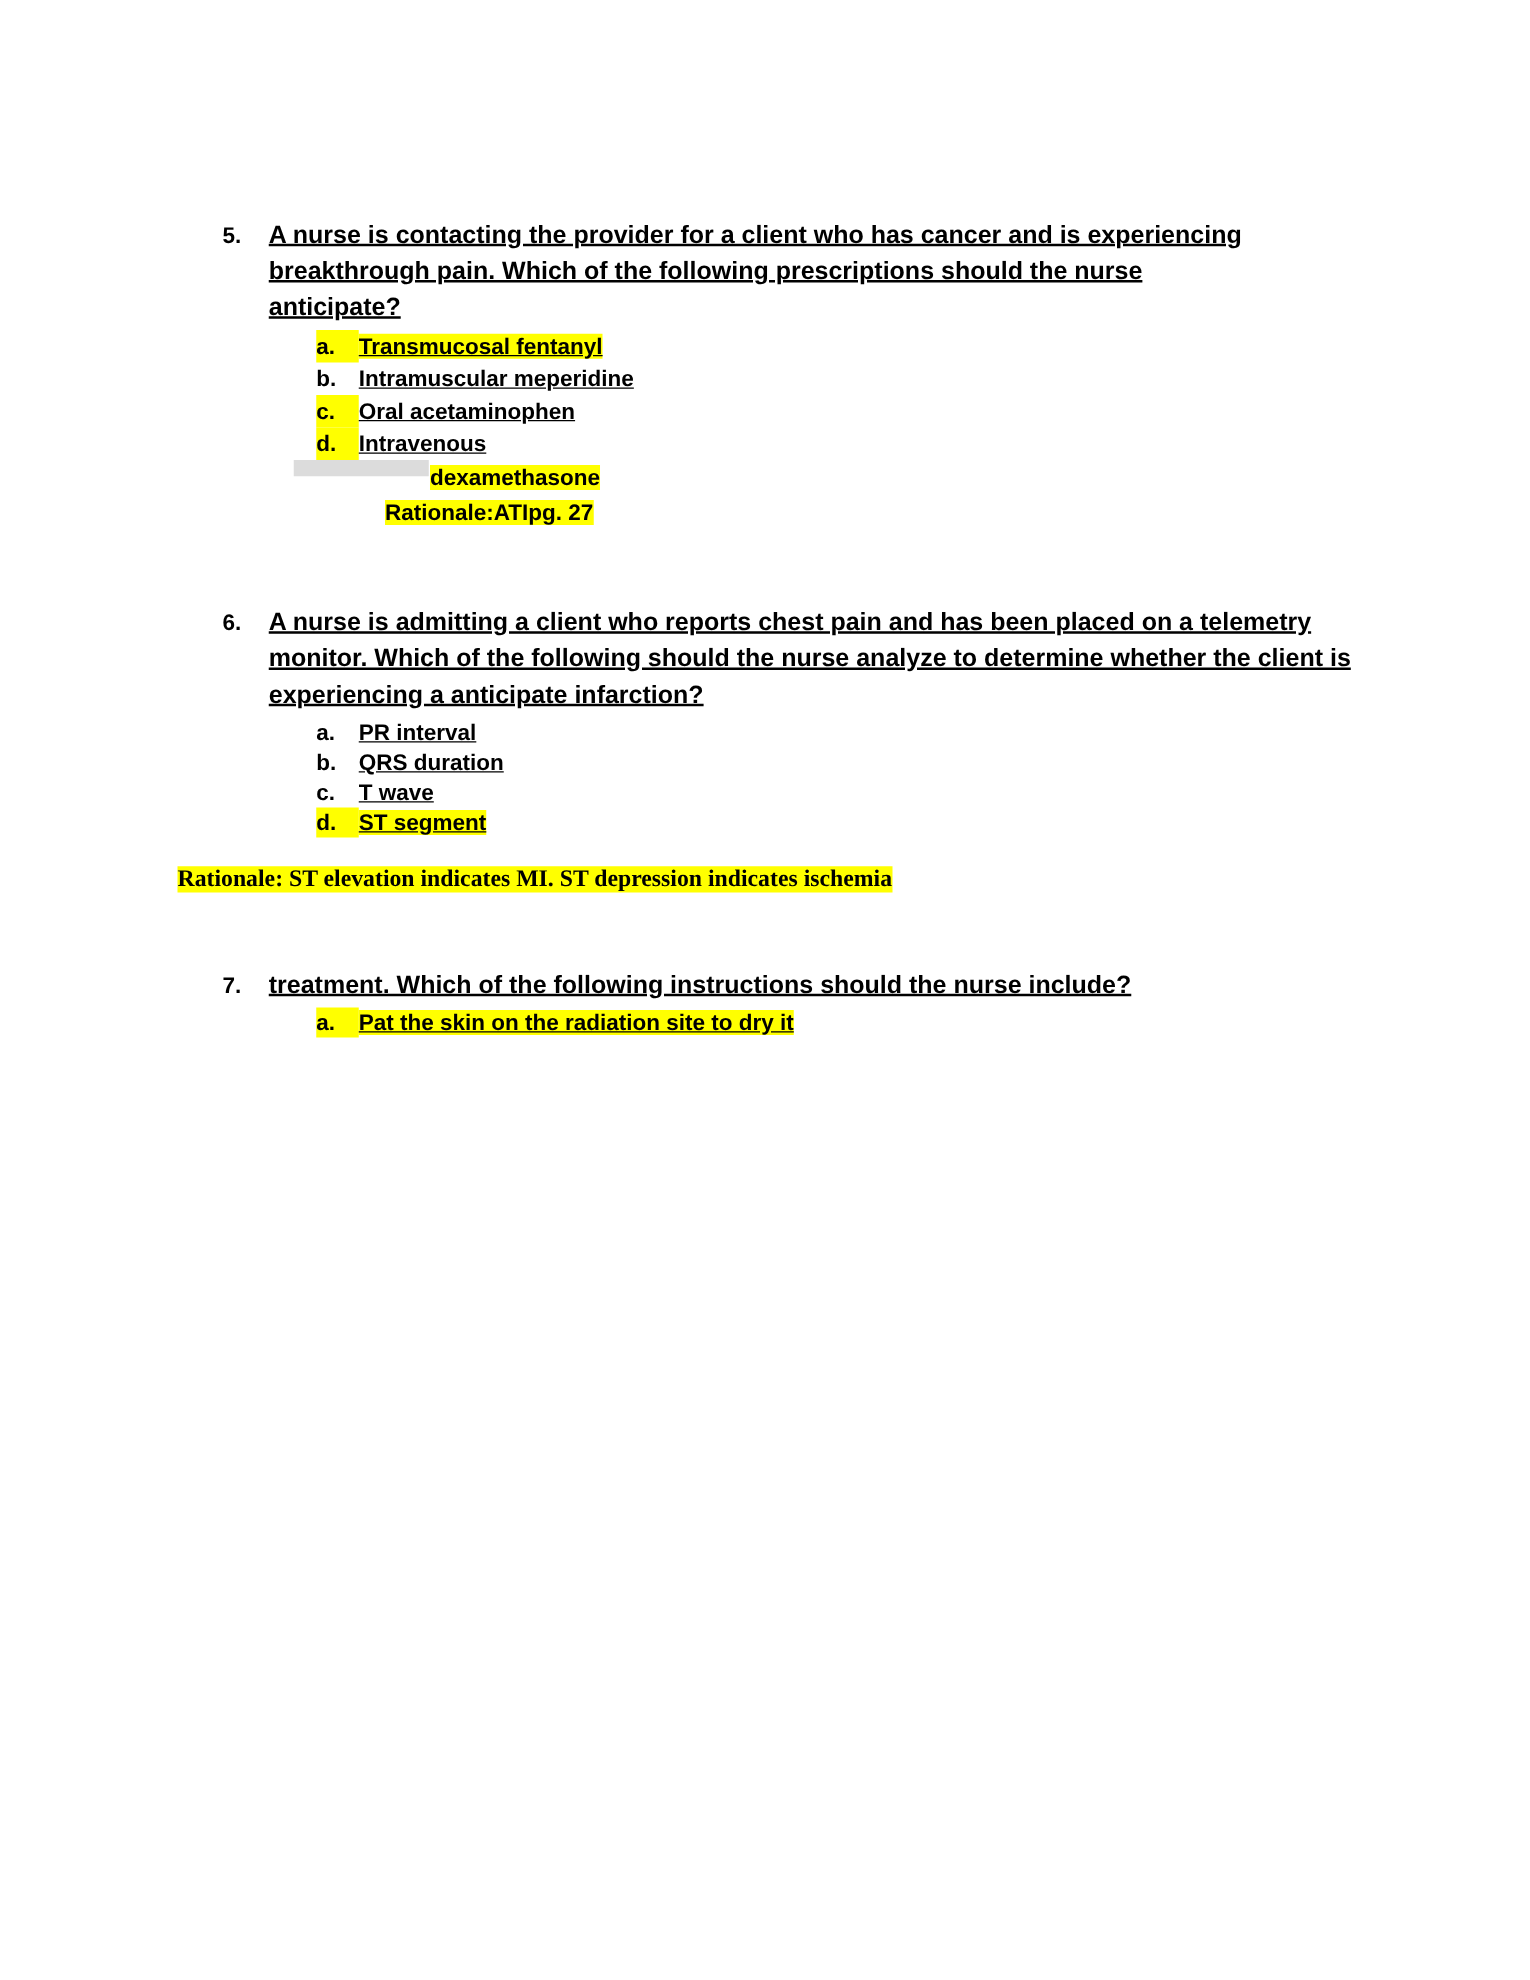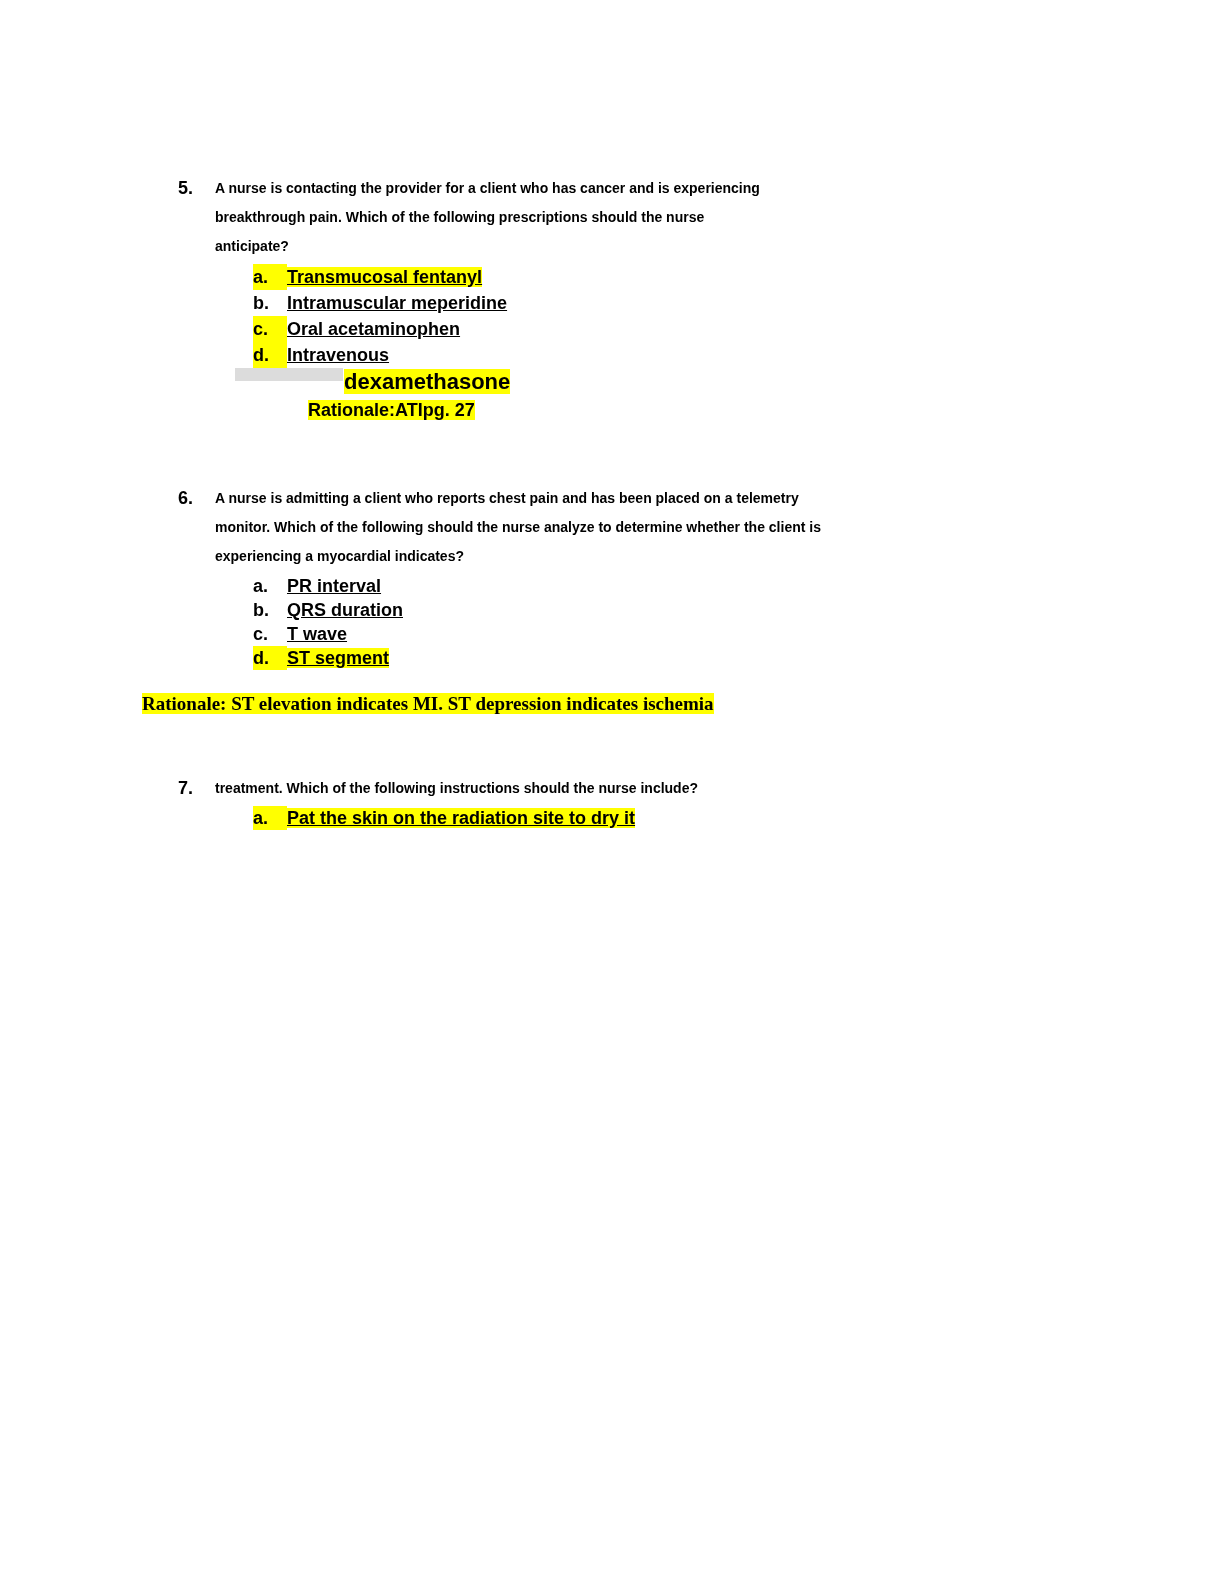--- a/index.html
+++ b/index.html
@@ -24,22 +24,23 @@
     display: flex;
     margin-left: 178px;
   }
   .qnum {
     width: 37px;
     flex-shrink: 0;
     font-size: 18px;
     line-height: 29px;
   }
   .qlines {
-    font-size: 14px;
+    font-size: 20px;
     line-height: 29px;
+    text-decoration: underline;
   }
   .qline {
     white-space: nowrap;
   }
   .opts {
     margin-left: 253px;
     margin-top: 3px;
     text-decoration: underline;
   }
   .opt {
@@ -53,21 +54,21 @@
   .marker {
     display: inline-block;
     width: 34px;
   }
   .hl {
     background: var(--hl, #ffff00);
   }
   .extra-dex {
     margin-left: 344px;
     margin-top: 2px;
-    font-size: 22px;
+    font-size: 18px;
     line-height: 24px;
   }
   .extra-ati {
     margin-left: 308px;
     margin-top: 4px;
     font-size: 18px;
     line-height: 24px;
   }
   .q6 {
     margin-top: 62px;
@@ -128,21 +129,21 @@
         <span class="hl">Rationale:ATIpg. 27</span>
       </div>
     </section>
 
     <section class="question q6">
       <div class="qrow">
         <div class="qnum">6.</div>
         <div class="qlines">
           <div class="qline">A nurse is admitting a client who reports chest pain and has been placed on a telemetry</div>
           <div class="qline">monitor. Which of the following should the nurse analyze to determine whether the client is</div>
-          <div class="qline">experiencing a myocardial indicates?</div>
+          <div class="qline">experiencing a anticipate infarction?</div>
         </div>
       </div>
       <div class="opts">
         <div class="opt">
           <span class="marker">a.</span><span>PR interval</span>
         </div>
         <div class="opt">
           <span class="marker">b.</span><span>QRS duration</span>
         </div>
         <div class="opt">

